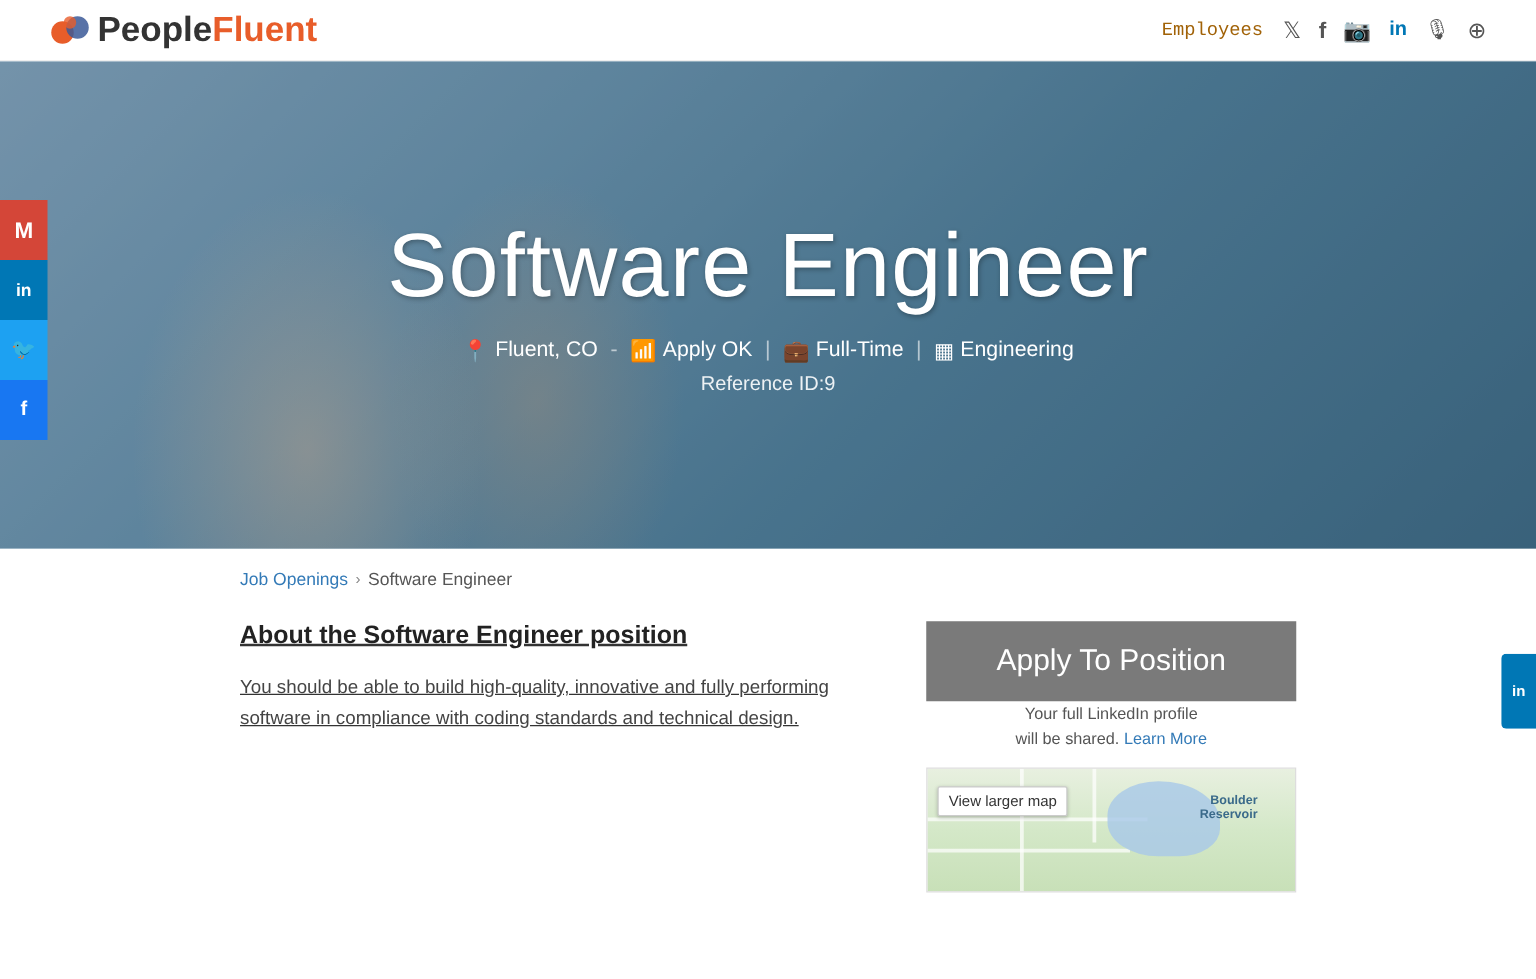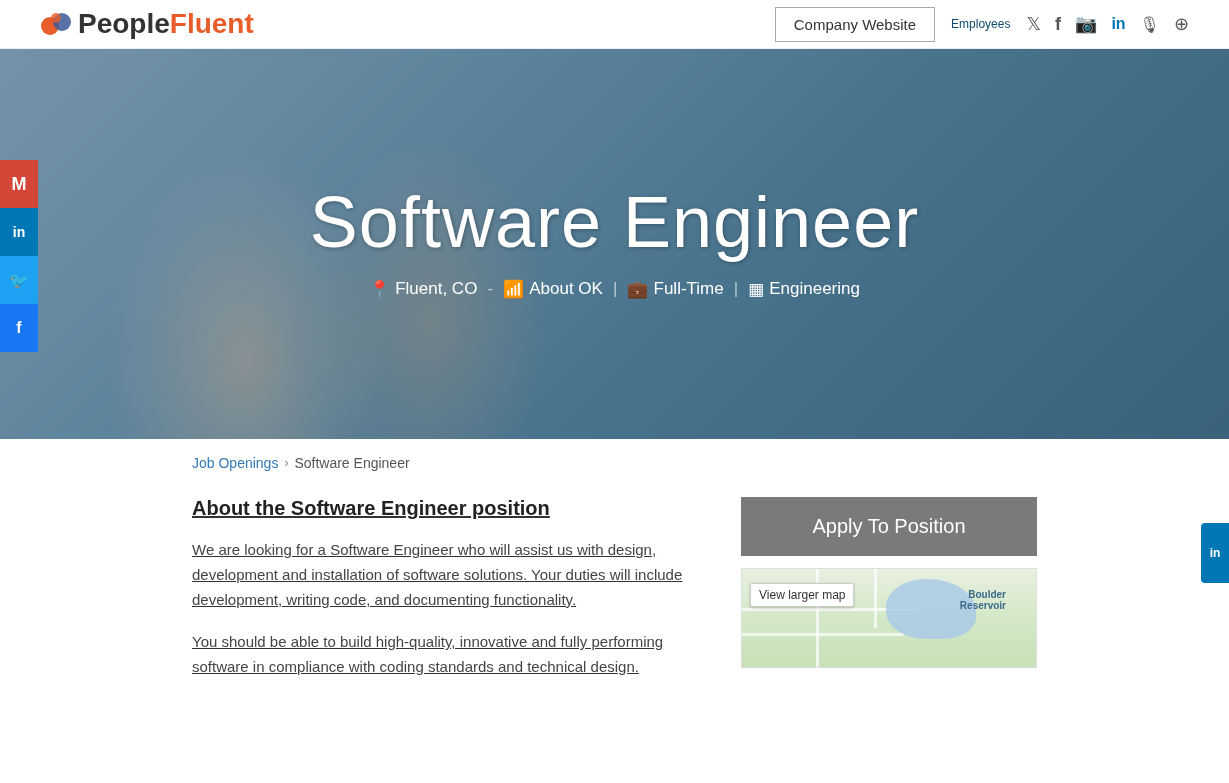--- a/index.html
+++ b/index.html
@@ -37,24 +37,25 @@
     }
     .company-website-btn {
       border: 1px solid #aaa;
       background: transparent;
       padding: 8px 18px;
       font-size: 15px;
       cursor: pointer;
       color: #333;
     }
     .employees-link {
-      font-size: 12px;
-      color: #0c4a6e;
+      font-size: 15px;
+      color: #a16207;
       text-decoration: none;
       cursor: pointer;
+      font-family: Liberation Mono, monospace;
     }
     .social-icons {
       display: flex;
       align-items: center;
       gap: 14px;
     }
     .social-icon {
       font-size: 18px;
       color: #555;
       cursor: pointer;
@@ -197,26 +198,25 @@
     
     .content-right {
       width: 296px;
       flex-shrink: 0;
     }
     .apply-btn {
       width: 100%;
       padding: 18px;
       background: #7a7a7a;
       color: white;
-      font-size: 20px;
+      font-size: 24px;
       border: none;
       cursor: pointer;
       display: block;
       text-align: center;
-      margin-bottom: 12px;
     }
     .linkedin-note {
       font-size: 13px;
       color: #555;
       text-align: center;
       margin-bottom: 14px;
       line-height: 1.5;
     }
     .linkedin-note a {
       color: #337ab7;
@@ -334,21 +334,20 @@
     <svg class="logo-icon" viewBox="0 0 32 24">
       <ellipse cx="10" cy="14" rx="9" ry="9" fill="#e85d2a"></ellipse>
       <ellipse cx="22" cy="10" rx="9" ry="9" fill="#3b5998" opacity="0.85"></ellipse>
       <circle cx="16" cy="6" r="5" fill="#e85d2a" opacity="0.8"></circle>
     </svg>
     <span class="logo-text">
       <span class="logo-people">People</span><span class="logo-fluent">Fluent</span>
     </span>
   </div>
   <div class="header-right">
-    <button class="company-website-btn">Company Website</button>
     <a class="employees-link">Employees</a>
     <div class="social-icons">
       <span class="social-icon" title="Twitter">𝕏</span>
       <span class="social-icon" title="Facebook" style="font-weight:bold;">f</span>
       <span class="social-icon" title="Instagram">📷</span>
       <span class="social-icon" title="LinkedIn" style="font-size:16px;font-weight:700;color:#0077b5;">in</span>
       <span class="social-icon" title="Podcast" style="font-size:16px;">🎙</span>
       <span class="social-icon" title="RSS" style="font-size:18px;">⊕</span>
     </div>
   </div>
@@ -362,51 +361,56 @@
   <div class="hero-content">
     <h1 class="hero-title">Software Engineer</h1>
     <div class="hero-meta">
       <span class="hero-meta-item">
         <span>📍</span>
         <span>Fluent, CO</span>
       </span>
       <span class="hero-divider">-</span>
       <span class="hero-meta-item">
         <span>📶</span>
-        <span>About OK</span>
+        <span>Apply OK</span>
       </span>
       <span class="hero-divider">|</span>
       <span class="hero-meta-item">
         <span>💼</span>
         <span>Full-Time</span>
       </span>
       <span class="hero-divider">|</span>
       <span class="hero-meta-item">
         <span>▦</span>
         <span>Engineering</span>
       </span>
     </div>
+    <div class="hero-ref">Reference ID:9</div>
   </div>
 </div>
 
 <div class="breadcrumb">
   <a class="breadcrumb-link">Job Openings</a>
   <span class="breadcrumb-sep">›</span>
   <span class="breadcrumb-current">Software Engineer</span>
 </div>
 
 <div class="main-content">
   <div class="content-left">
     <h2 class="section-title">About the Software Engineer position</h2>
-    <p class="content-text">We are looking for a Software Engineer who will assist us with design, development and installation of software solutions. Your duties will include development, writing code, and documenting functionality.</p>
     <p class="content-text">You should be able to build high-quality, innovative and fully performing software in compliance with coding standards and technical design.</p>
   </div>
 
   <div class="content-right">
     <button class="apply-btn">Apply To Position</button>
+    <p class="linkedin-note">
+      <span>Your full LinkedIn profile</span><br>
+      <span>will be shared.</span>
+      <a>Learn More</a>
+    </p>
 
     <div class="map-container">
       <div class="map-roads">
 
         <div class="map-road-h" style="top:40%;left:0;width:60%;"></div>
         <div class="map-road-h" style="top:65%;left:0;width:55%;"></div>
         <div class="map-road-v" style="left:25%;top:0;height:100%;"></div>
         <div class="map-road-v" style="left:45%;top:0;height:60%;"></div>
       </div>
       <div class="map-reservoir"></div>

